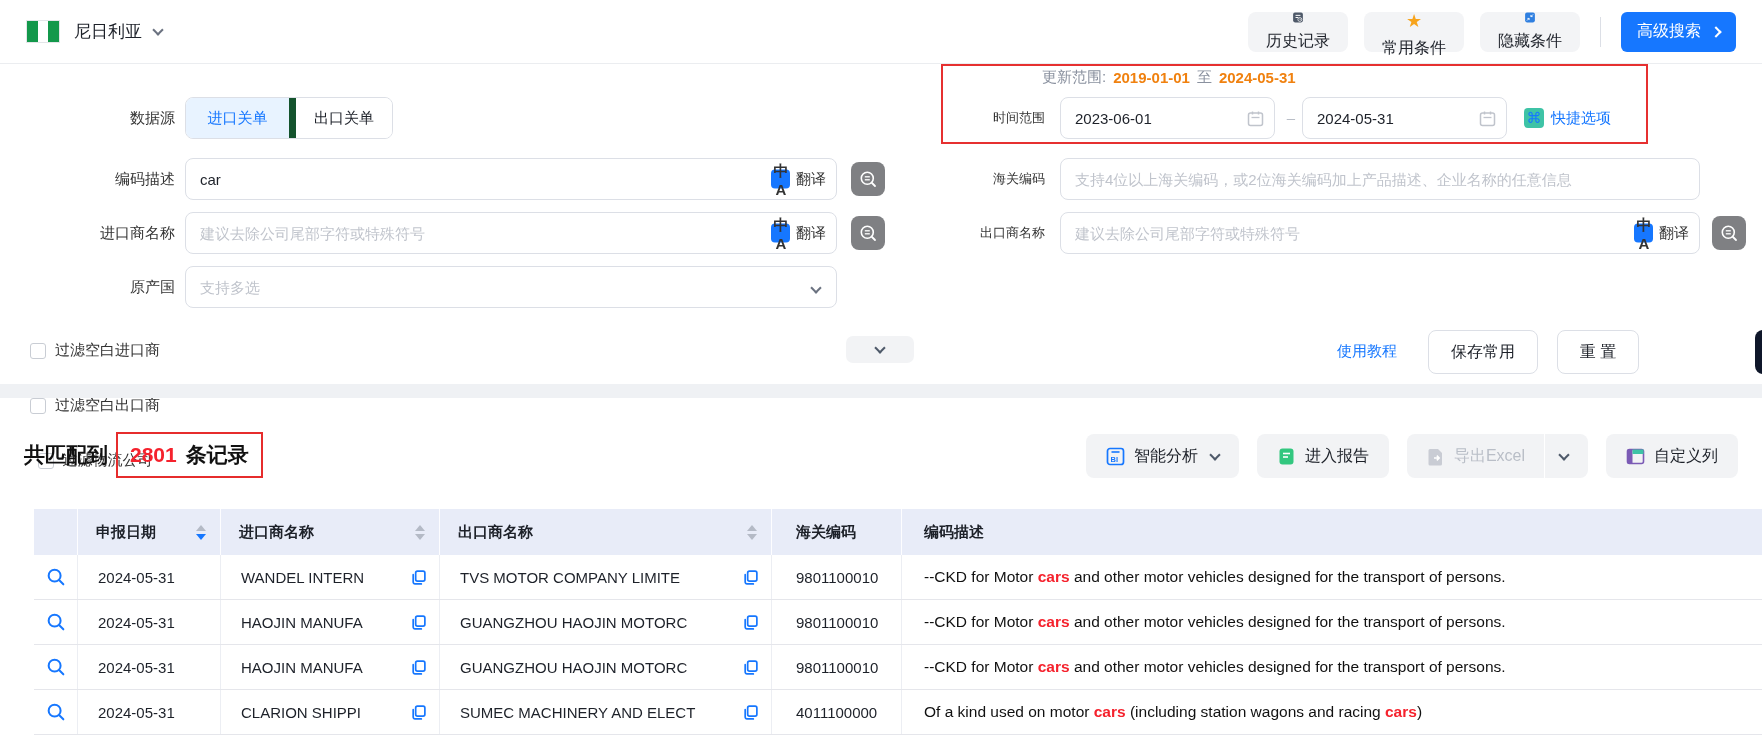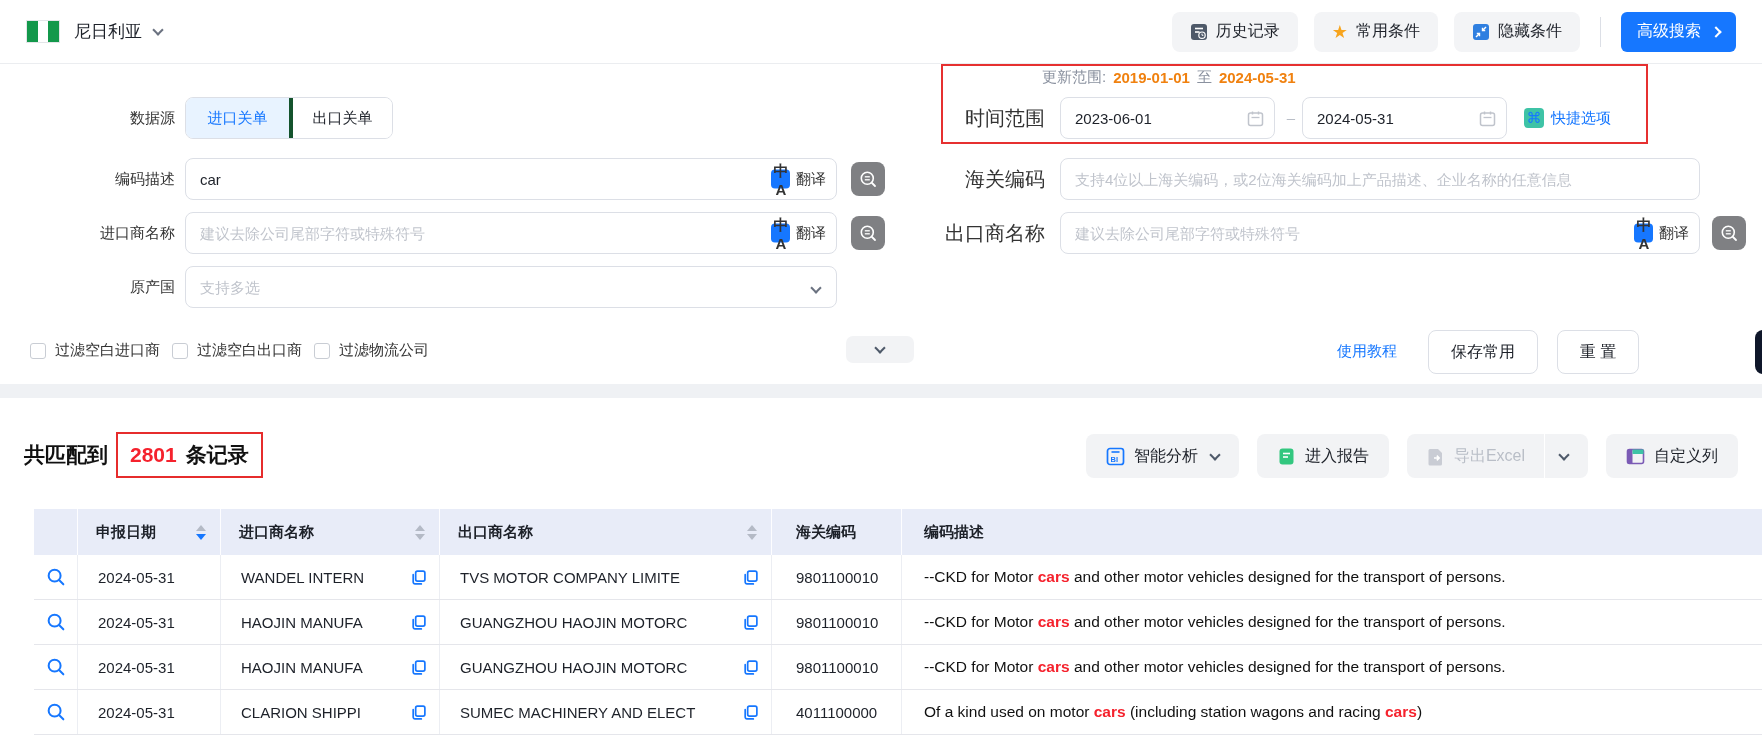--- a/index.html
+++ b/index.html
@@ -13,38 +13,38 @@
             justify-content:space-between; padding:0 26px; }
   .tb-left { display:flex; align-items:center; }
   .flag { width:34px; height:23px; display:flex; border:1px solid #e3e5e8; }
   .flag i { flex:1; } .flag .g { background:#13984b; } .flag .w { background:#fff; }
   .country { font-size:17px; color:#1d2129; margin-left:14px; font-weight:500; }
   .chev { display:inline-block; width:8px; height:8px; border-right:2px solid #6b7280;
           border-bottom:2px solid #6b7280; transform:rotate(45deg); }
   .tb-left .chev { margin-left:12px; margin-top:-4px; }
   .tb-right { display:flex; align-items:center; gap:16px; }
   .hbtn { height:40px; background:#f3f4f6; border-radius:8px; display:flex; align-items:center;
-          gap:8px; padding:0 18px; font-size:16px; color:#1d2129; border:none; cursor:pointer; }
+          gap:8px; padding:0 18px; font-size:16px; color:#1d2129; border:none; cursor:pointer;flex-direction:column; }
   .star { color:#f7a41d; font-size:18px; line-height:1; }
   .star::before { content:"★"; }
   .vdiv { width:1px; height:30px; background:#dcdfe6; margin:0 4px; }
   .adv { height:40px; background:#1677ff; color:#fff; border-radius:6px; display:flex;
          align-items:center; gap:9px; padding:8px 16px; font-size:16px; border:none; cursor:pointer; }
   .adv-chev { width:8px; height:8px; border-right:2px solid #fff; border-top:2px solid #fff;
               transform:rotate(45deg); margin-left:2px; }
 
   
   .lbl  { position:absolute; width:145px; left:30px;  text-align:right; font-size:15px; color:#333; line-height:42px; }
-  .lbl-r{ position:absolute; width:140px; left:905px; text-align:right; font-size:20px; color:#333; line-height:42px; }
+  .lbl-r{ position:absolute; width:140px; left:905px; text-align:right; font-size:13px; color:#333; line-height:42px; }
 
   .tabs { position:absolute; left:185px; top:97px; height:42px; display:flex;
           border:1px solid #dcdfe6; border-radius:8px; overflow:hidden; background:#fff; }
   .tab { width:103px; display:flex; align-items:center; justify-content:center; font-size:15px; cursor:pointer; }
   .tab.active { background:#e8f3ff; color:#1677ff; }
-  .tab.inactive { background:#fff; color:#1d2129; border-left:4px solid #14532d; }
+  .tab.inactive { background:#fff; color:#1d2129; border-left:7px solid #14532d; }
 
   .upd { position:absolute; left:1042px; top:68px; font-size:15px; display:flex; gap:7px; align-items:center; }
   .upd .g { color:#8a919f; } .upd .o { color:#f0810f; font-weight:700; }
   .tbox { position:absolute; left:941px; top:64px; width:707px; height:80px;
           border:2px solid #e63030; pointer-events:none; z-index:6; }
 
   .dwrap { position:absolute; top:97px; height:42px; border:1px solid #dcdfe6; border-radius:8px;
            background:#fff; display:flex; align-items:center; }
   .dwrap input { border:none; outline:none; width:100%; height:100%; padding:0 36px 0 14px;
                  font-size:15px; color:#1d2129; background:transparent; border-radius:8px; font-family:inherit; }
@@ -68,21 +68,21 @@
   .tr-ico { width:19px; height:19px; background:#1677ff; border-radius:4px; color:#fff; font-size:9px;
             font-weight:700; display:flex; align-items:center; justify-content:center; letter-spacing:-1px; }
   .tr-ico::before { content:"中A"; }
   .trans span { font-size:15px; color:#333; }
 
   .gbtn { position:absolute; width:34px; height:34px; border-radius:8px; background:#7f8083;
           display:flex; align-items:center; justify-content:center; border:none; cursor:pointer; }
 
   .sel-chev { position:absolute; right:16px; top:17px; }
 
-  .filters { position:absolute; left:30px; top:341px; display:flex; gap:12px; align-items:center; }
+  .filters { position:absolute; left:30px; top:341px; display:flex; gap:36px; align-items:center;flex-direction:column; }
   .fitem { display:flex; align-items:center; font-size:15px; color:#333; cursor:pointer; }
   .cb { width:16px; height:16px; border:1px solid #c9cdd4; border-radius:3px; background:#fff; margin-right:9px; }
 
   .pill { position:absolute; left:846px; top:336px; width:68px; height:27px; background:#f2f3f5;
           border-radius:7px; display:flex; align-items:center; justify-content:center; border:none; cursor:pointer; }
   .pill .chev { margin-top:-3px; border-color:#4e5969; }
 
   .tutorial { position:absolute; left:1337px; top:342px; font-size:15px; color:#1677ff; cursor:pointer; }
   .btn-outline { position:absolute; top:330px; height:44px; border:1px solid #dcdfe6; border-radius:8px;
                  background:#fff; font-size:16px; color:#1d2129; display:flex; align-items:center;

